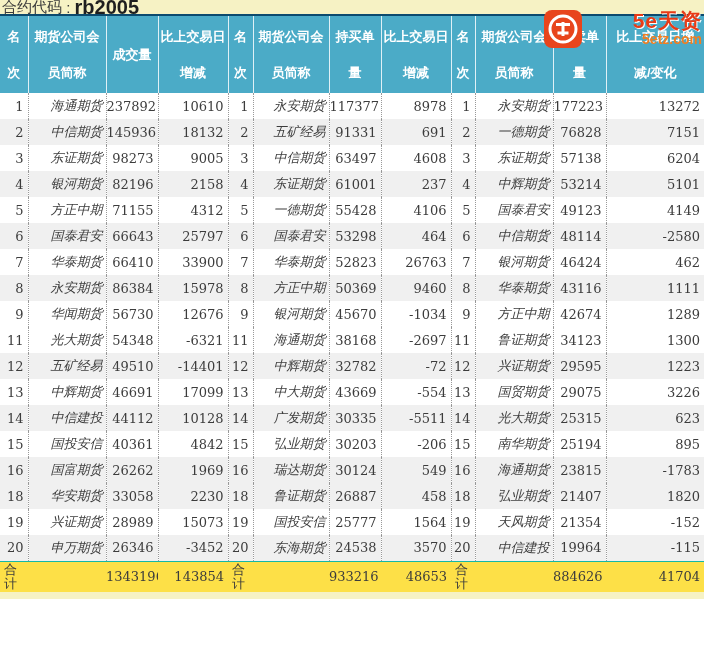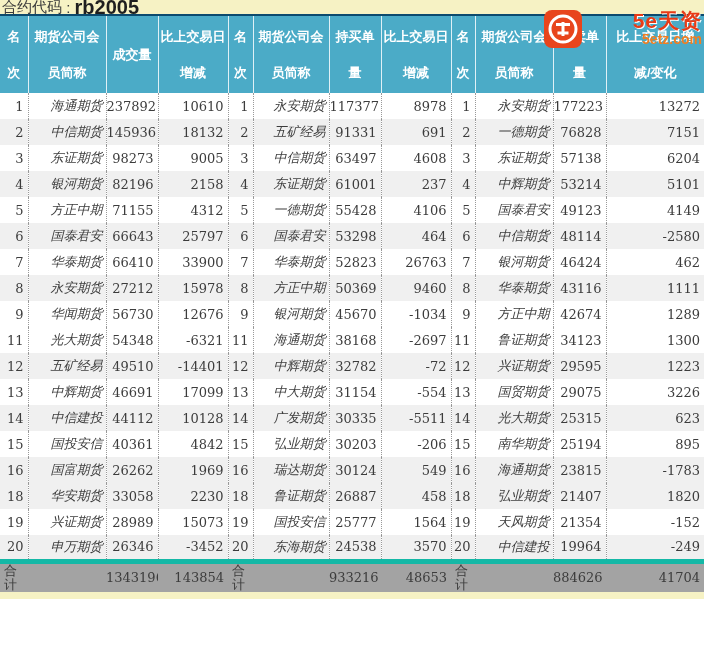--- a/index.html
+++ b/index.html
@@ -91,24 +91,24 @@
     overflow: hidden;
     border-left: 1px dotted #999999;
     box-sizing: border-box;
   }
   tbody td:first-child { border-left: none; }
   tbody tr.odd  { background: #ffffff; }
   tbody tr.even { background: #F0F0F0; }
   tbody td.company { padding-right: 3px; font-style: italic; }
 
   tbody tr.total-row td {
-    background: #a3a3a3;
+    background: #fde047;
     height: 31px;
     border-left: none;
-    border-top: 5px solid #14b8a6;
+    border-top: 1px solid #14b8a6;
   }
   tbody tr.total-row td.total-label {
     text-align: left;
     padding: 0 0 0 4px;
     line-height: 14px;
     word-break: break-all;
     white-space: normal;
     font-family: "Liberation Sans", sans-serif;
   }
 
@@ -276,21 +276,21 @@
           <td>52823</td>
           <td>26763</td>
           <td>7</td>
           <td class="company">银河期货</td>
           <td>46424</td>
           <td>462</td>
         </tr>
         <tr class="even">
           <td>8</td>
           <td class="company">永安期货</td>
-          <td>27212</td>
+          <td>86384</td>
           <td>15978</td>
           <td>8</td>
           <td class="company">方正中期</td>
           <td>50369</td>
           <td>9460</td>
           <td>8</td>
           <td class="company">华泰期货</td>
           <td>43116</td>
           <td>1111</td>
         </tr>
@@ -336,21 +336,21 @@
           <td>29595</td>
           <td>1223</td>
         </tr>
         <tr class="odd">
           <td>13</td>
           <td class="company">中辉期货</td>
           <td>46691</td>
           <td>17099</td>
           <td>13</td>
           <td class="company">中大期货</td>
-          <td>31154</td>
+          <td>43669</td>
           <td>-554</td>
           <td>13</td>
           <td class="company">国贸期货</td>
           <td>29075</td>
           <td>3226</td>
         </tr>
         <tr class="even">
           <td>14</td>
           <td class="company">中信建投</td>
           <td>44112</td>
@@ -425,21 +425,21 @@
           <td class="company">申万期货</td>
           <td>26346</td>
           <td>-3452</td>
           <td>20</td>
           <td class="company">东海期货</td>
           <td>24538</td>
           <td>3570</td>
           <td>20</td>
           <td class="company">中信建投</td>
           <td>19964</td>
-          <td>-249</td>
+          <td>-115</td>
         </tr>
         <tr class="total-row">
           <td class="total-label">合计</td>
           <td></td>
           <td>1343196</td>
           <td>143854</td>
           <td class="total-label">合计</td>
           <td></td>
           <td>933216</td>
           <td>48653</td>

